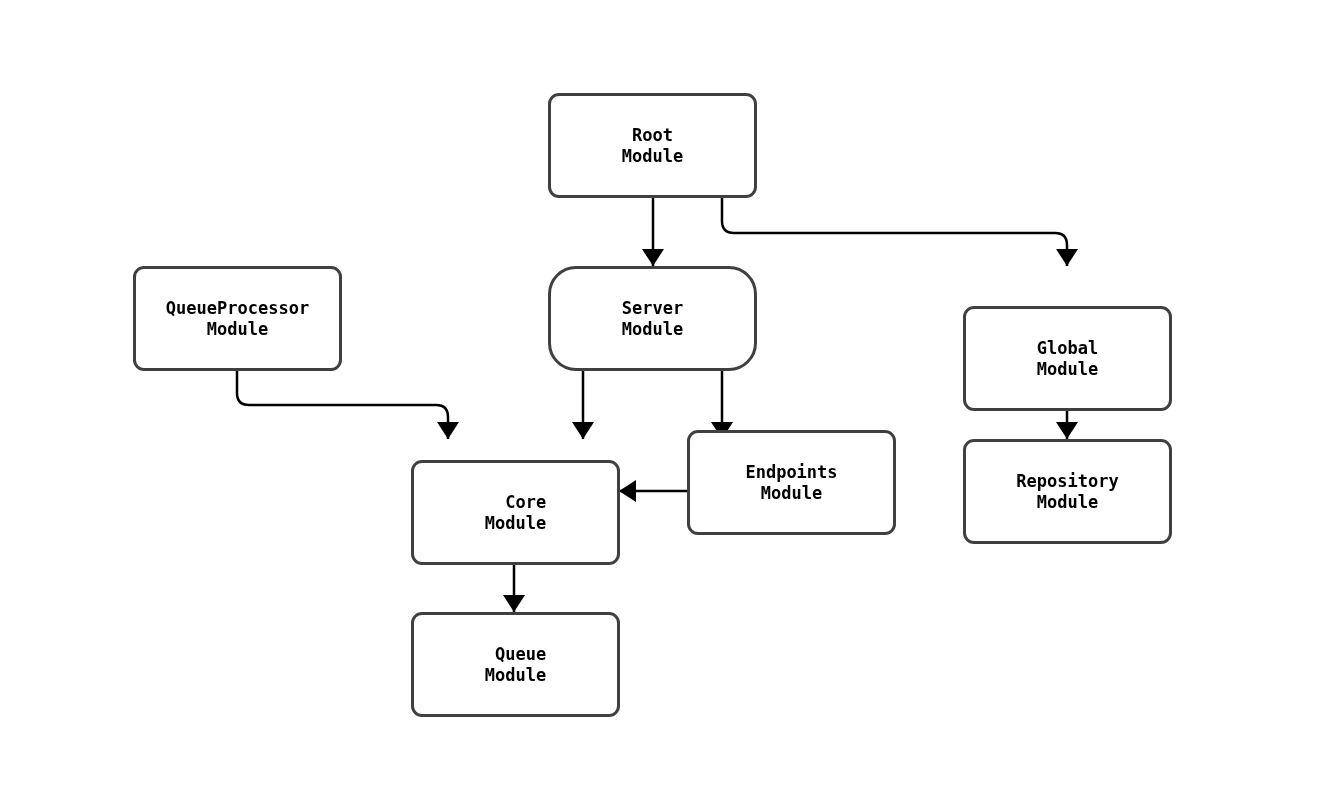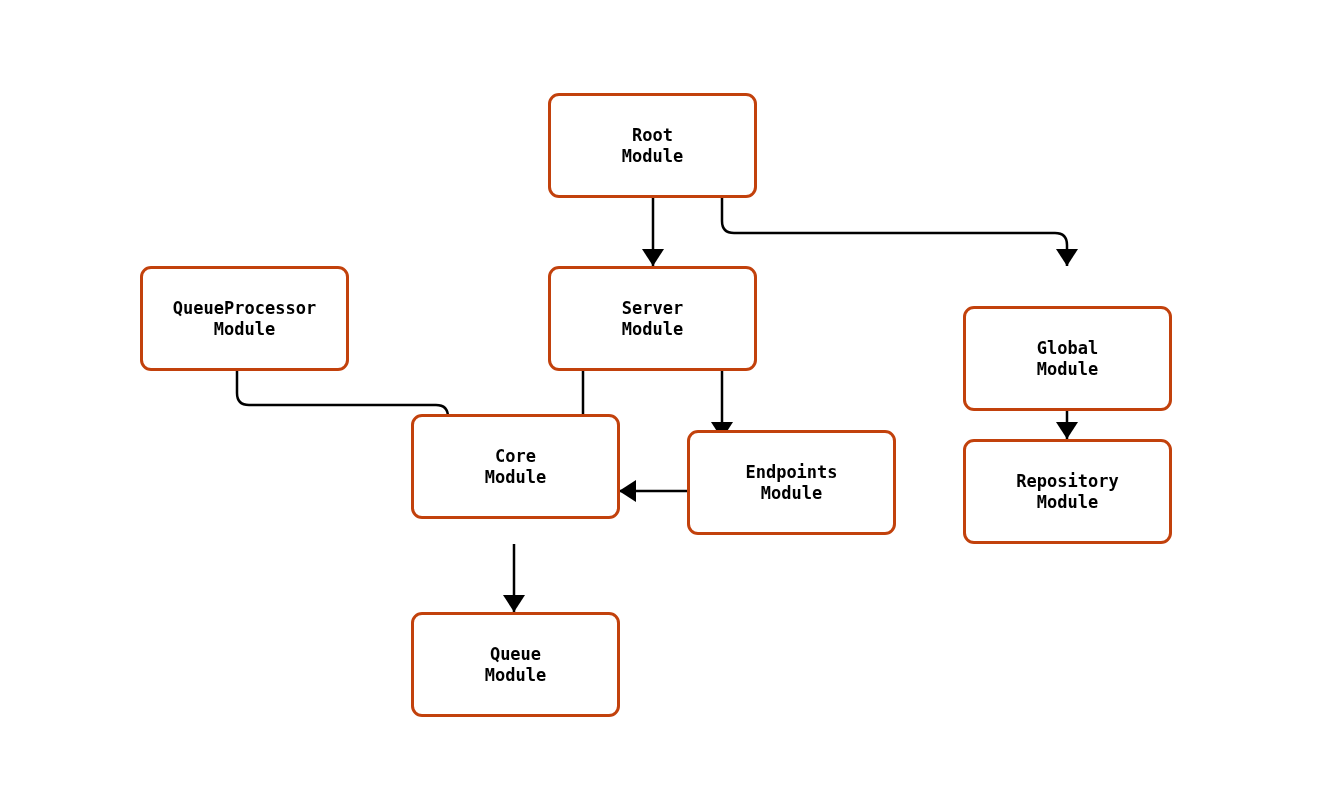--- a/index.html
+++ b/index.html
@@ -26,21 +26,21 @@
     fill: none;
     stroke: #000000;
     stroke-width: 2.5px;
   }
   .node {
     position: absolute;
     box-sizing: border-box;
     width: 209px;
     height: 105px;
     background: #ffffff;
-    border: 3px solid #c2410c;
+    border: 3px solid #404040;
     border-radius: 11px;
     display: flex;
     align-items: center;
     justify-content: center;
     text-align: center;
     font-weight: bold;
     font-size: 17px;
     line-height: 21px;
     color: #000000;
     white-space: pre-line;
@@ -71,34 +71,34 @@
     <path class="edge" d="M687,491 L619,491" marker-end="url(#arrowhead)"></path>
 
     <path class="edge" d="M514,544 L514,612" marker-end="url(#arrowhead)"></path>
 
     <path class="edge" d="M1067,371 L1067,439" marker-end="url(#arrowhead)"></path>
   </svg>
 
   <div class="node" style="left:548px; top:93px;">Root
 Module</div>
 
-  <div class="node" style="left:140px; top:266px;">QueueProcessor
+  <div class="node" style="left:133px; top:266px;">QueueProcessor
 Module</div>
 
-  <div class="node" style="left:548px; top:266px;">Server
+  <div class="node" style="left:548px; top:266px;border-radius:28px;">Server
 Module</div>
 
   <div class="node" style="left:963px; top:266px;margin-top:40px;">Global
 Module</div>
 
-  <div class="node" style="left:411px; top:414px;">Core
+  <div class="node" style="left:411px; top:460px;text-align:right;">Core
 Module</div>
 
   <div class="node" style="left:687px; top:430px;">Endpoints
 Module</div>
 
   <div class="node" style="left:963px; top:439px;">Repository
 Module</div>
 
-  <div class="node" style="left:411px; top:612px;">Queue
+  <div class="node" style="left:411px; top:612px;text-align:right;">Queue
 Module</div>
 
 </div>
 
 </body></html>

